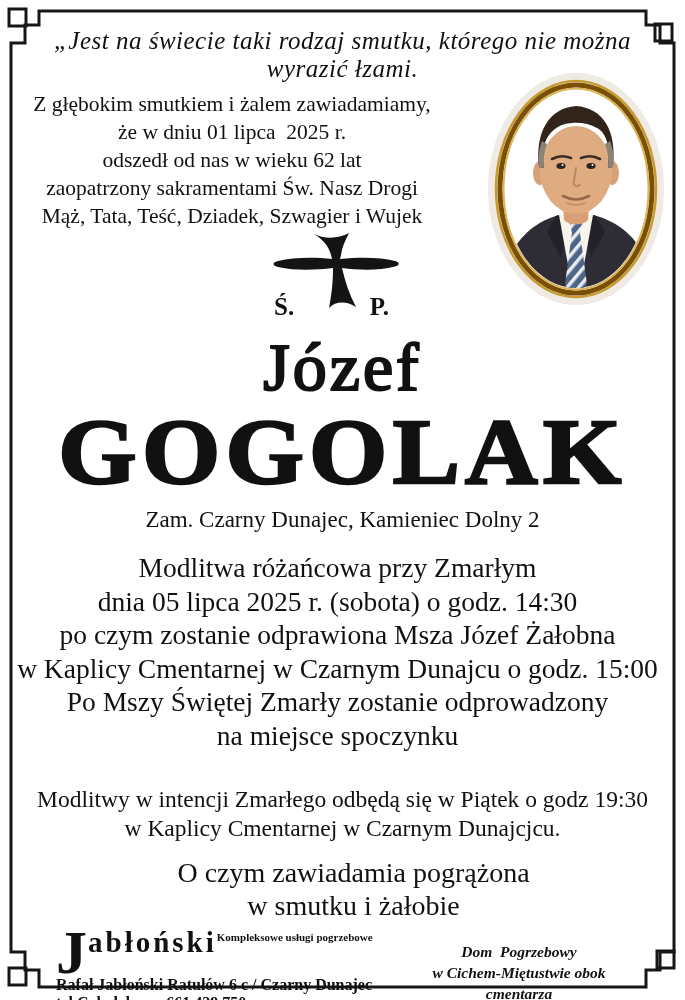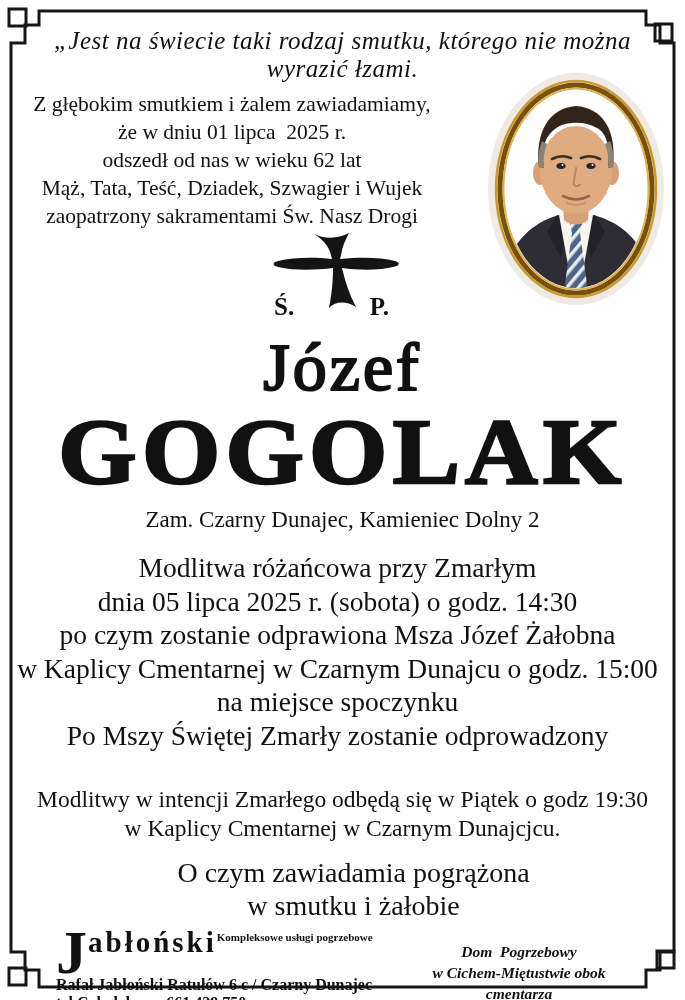--- a/index.html
+++ b/index.html
@@ -97,22 +97,22 @@
   <rect x="9" y="968" width="17" height="17" fill="none" stroke="#161616" stroke-width="3"></rect>
   <rect x="657" y="951" width="17" height="17" fill="none" stroke="#161616" stroke-width="3"></rect>
 </svg>
 
 <div class="abs quote center line">„Jest na świecie taki rodzaj smutku, którego nie można wyrazić łzami.</div>
 
 <div class="abs intro center">
   <div class="line">Z głębokim smutkiem i żalem zawiadamiamy,</div>
   <div class="line">że w dniu 01 lipca  2025 r.</div>
   <div class="line">odszedł od nas w wieku 62 lat</div>
+  <div class="line">zaopatrzony sakramentami Św. Nasz Drogi</div>
   <div class="line">Mąż, Tata, Teść, Dziadek, Szwagier i Wujek</div>
-  <div class="line">zaopatrzony sakramentami Św. Nasz Drogi</div>
 </div>
 
 <div class="abs photo">
   <svg viewBox="0 0 178 234" xmlns="http://www.w3.org/2000/svg">
     <defs>
       <clipPath id="ovalClip">
           <ellipse cx="89" cy="117" rx="71" ry="99"></ellipse>
         </clipPath>
       <pattern id="tieStripes" width="9" height="9" patternUnits="userSpaceOnUse" patternTransform="rotate(40)">
         <rect width="9" height="9" fill="#4f6587"></rect>
@@ -174,22 +174,22 @@
 
 <h1 class="abs first-name center">Józef</h1>
 <h1 class="abs last-name center">GOGOLAK</h1>
 <div class="abs address center line">Zam. Czarny Dunajec, Kamieniec Dolny 2</div>
 
 <div class="abs service center">
   <div class="line">Modlitwa różańcowa przy Zmarłym</div>
   <div class="line">dnia 05 lipca 2025 r. (sobota) o godz. 14:30</div>
   <div class="line">po czym zostanie odprawiona Msza Józef Żałobna</div>
   <div class="line">w Kaplicy Cmentarnej w Czarnym Dunajcu o godz. 15:00</div>
+  <div class="line">Po Mszy Świętej Zmarły zostanie odprowadzony</div>
   <div class="line">na miejsce spoczynku</div>
-  <div class="line">Po Mszy Świętej Zmarły zostanie odprowadzony</div>
 </div>
 
 <div class="abs prayers center">
   <div class="line">Modlitwy w intencji Zmarłego odbędą się w Piątek o godz 19:30</div>
   <div class="line">w Kaplicy Cmentarnej w Czarnym Dunajcjcu.</div>
 </div>
 
 <div class="abs closing center">
   <div class="line">O czym zawiadamia pogrążona</div>
   <div class="line">w smutku i żałobie</div>

